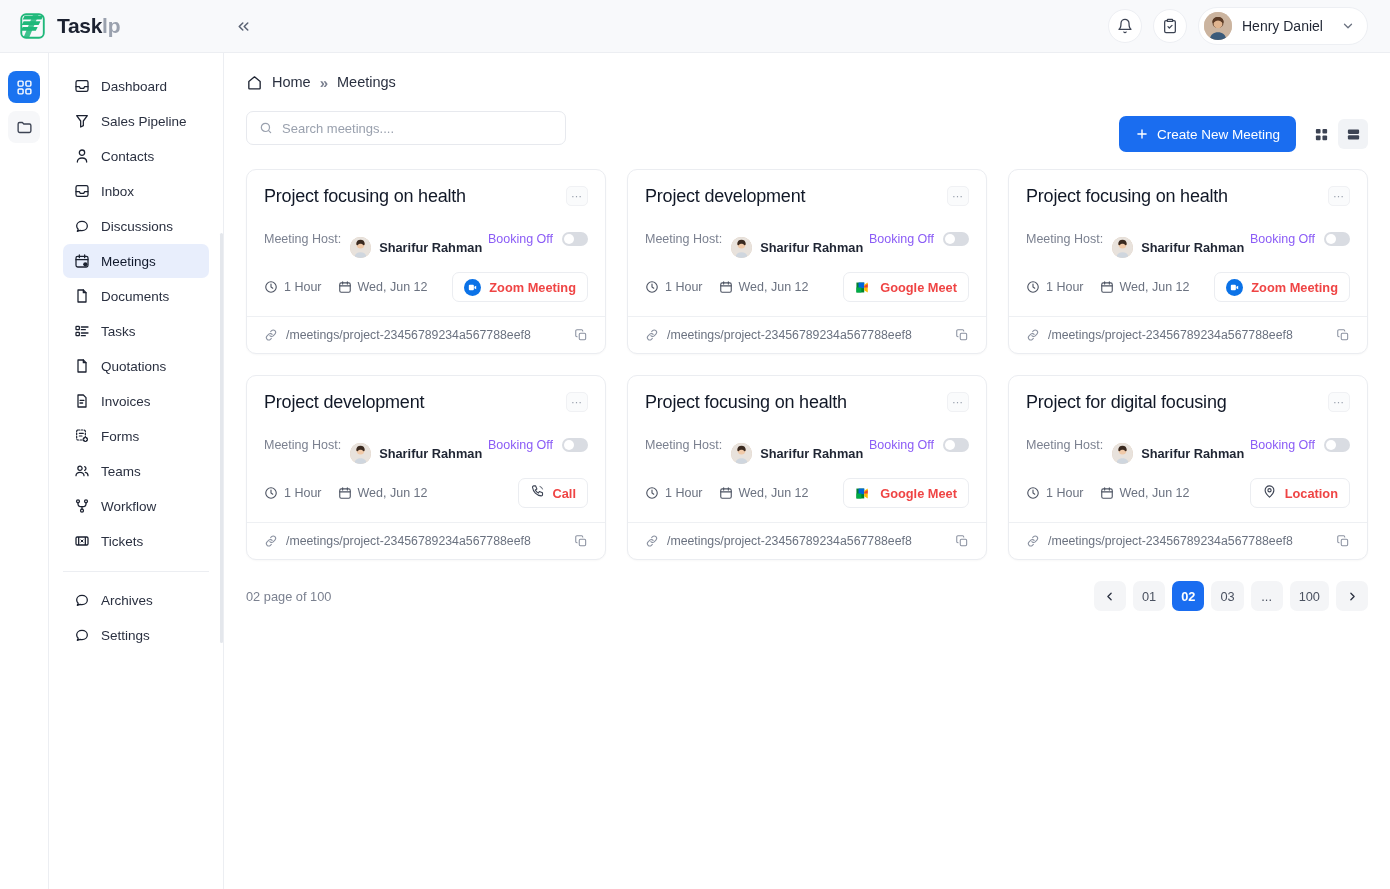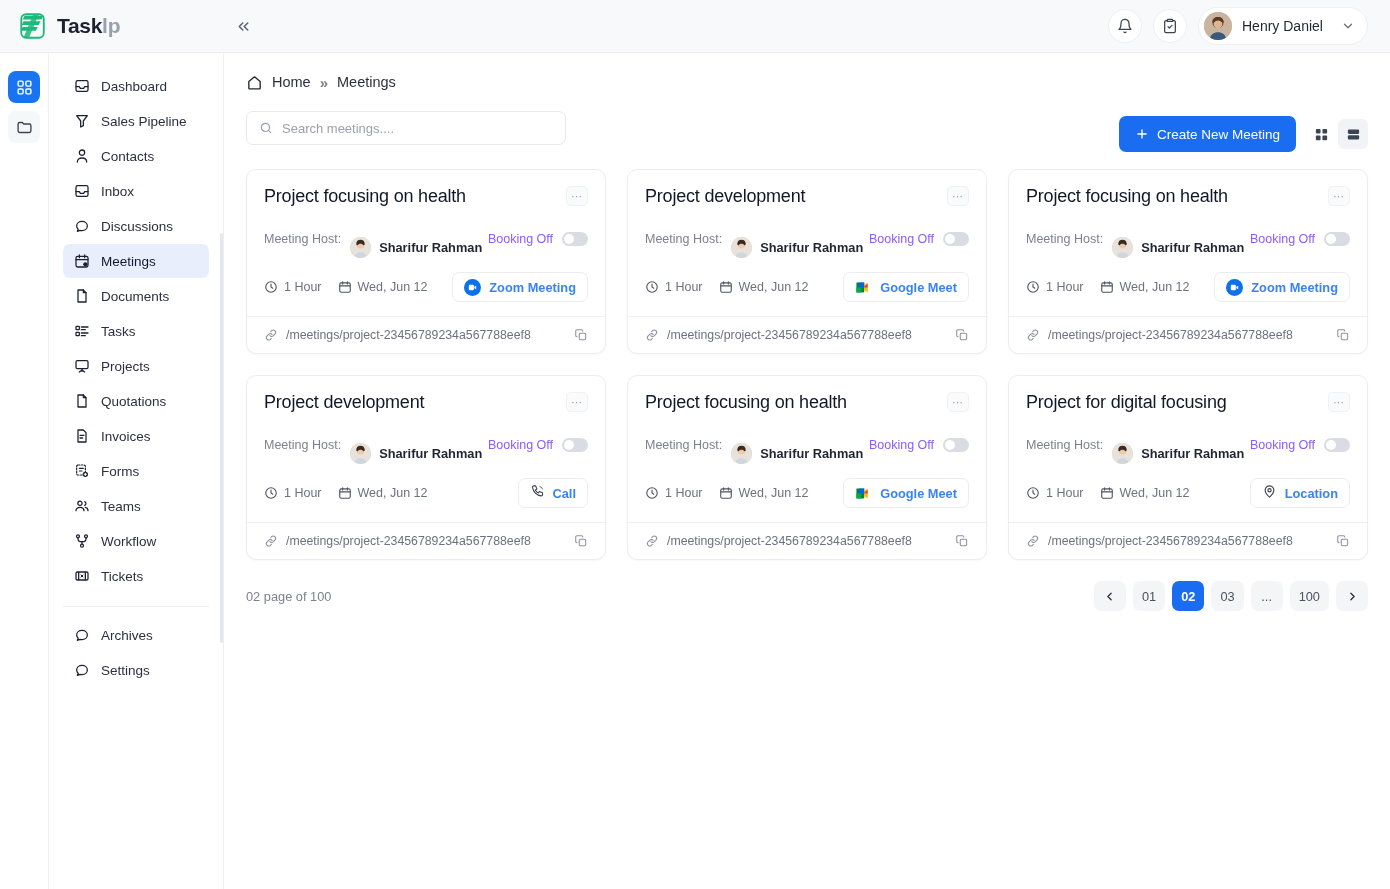--- a/index.html
+++ b/index.html
@@ -143,21 +143,21 @@
   .toggle .knob { position: absolute; left: 2px; top: 2px; width: 10px; height: 10px; border-radius: 50%; background: #fff; }
 
   .row-meta { display: flex; align-items: center; margin-top: 14px; min-height: 30px; }
   .meta { display: flex; align-items: center; gap: 6px; font-size: 12.5px; color: #6b7280; }
   .meta + .meta { margin-left: 16px; }
   .meta .mi { display: flex; color: #4b5261; }
   .plat {
     margin-left: auto; height: 30px; border: 1px solid #ebedf1; border-radius: 7px; background: #fff;
     display: flex; align-items: center; gap: 8px; padding: 0 11px; cursor: pointer;
   }
-  .plat-label { font-size: 12.8px; color: #3b82f6; font-weight: 600; }
+  .plat-label { font-size: 12.8px; color: #ef4444; font-weight: 600; }
   .zoom-ic { width: 17px; height: 17px; border-radius: 50%; background: #0b72e7; display: flex; align-items: center; justify-content: center; flex: none; }
   .gmeet-ic { width: 17px; height: 15px; flex: none; display: flex; }
 
   .card-foot {
     margin: 14px -17px 0 -17px; border-top: 1px solid #eef0f3;
     padding: 11px 17px 11px 17px; display: flex; align-items: center; gap: 8px;
   }
   .link-ic { color: #8a91a0; display: flex; flex: none; }
   .link-url { font-size: 12.3px; color: #6b7280; overflow: hidden; text-overflow: ellipsis; white-space: nowrap; }
   .copy-btn { margin-left: auto; color: #8a91a0; display: flex; cursor: pointer; flex: none; }
@@ -324,29 +324,20 @@
           <span class="ni">
               <svg width="16" height="16" viewBox="0 0 24 24" fill="none" stroke="currentColor" stroke-width="1.9" stroke-linecap="round">
                 <rect x="3" y="5" width="5" height="5" rx="1"></rect>
                 <rect x="3" y="14" width="5" height="5" rx="1"></rect>
                 <path d="M11 6h10M11 10h6M11 15h10M11 19h6"></path>
               </svg>
             </span>
           <span>Tasks</span>
         </div>
 
-        <div class="nav-item">
-          <span class="ni">
-              <svg width="16" height="16" viewBox="0 0 24 24" fill="none" stroke="currentColor" stroke-width="1.9" stroke-linecap="round" stroke-linejoin="round">
-                <rect x="3" y="4" width="18" height="12" rx="2"></rect>
-                <path d="M12 16v4M8 21l4-3 4 3"></path>
-              </svg>
-            </span>
-          <span>Projects</span>
-        </div>
 
         <div class="nav-item">
           <span class="ni">
               <svg width="16" height="16" viewBox="0 0 24 24" fill="none" stroke="currentColor" stroke-width="1.9" stroke-linecap="round" stroke-linejoin="round">
                 <path d="M6 3h8l4 4v14H6z"></path>
                 <path d="M14 3v4h4"></path>
               </svg>
             </span>
           <span>Quotations</span>
         </div>

